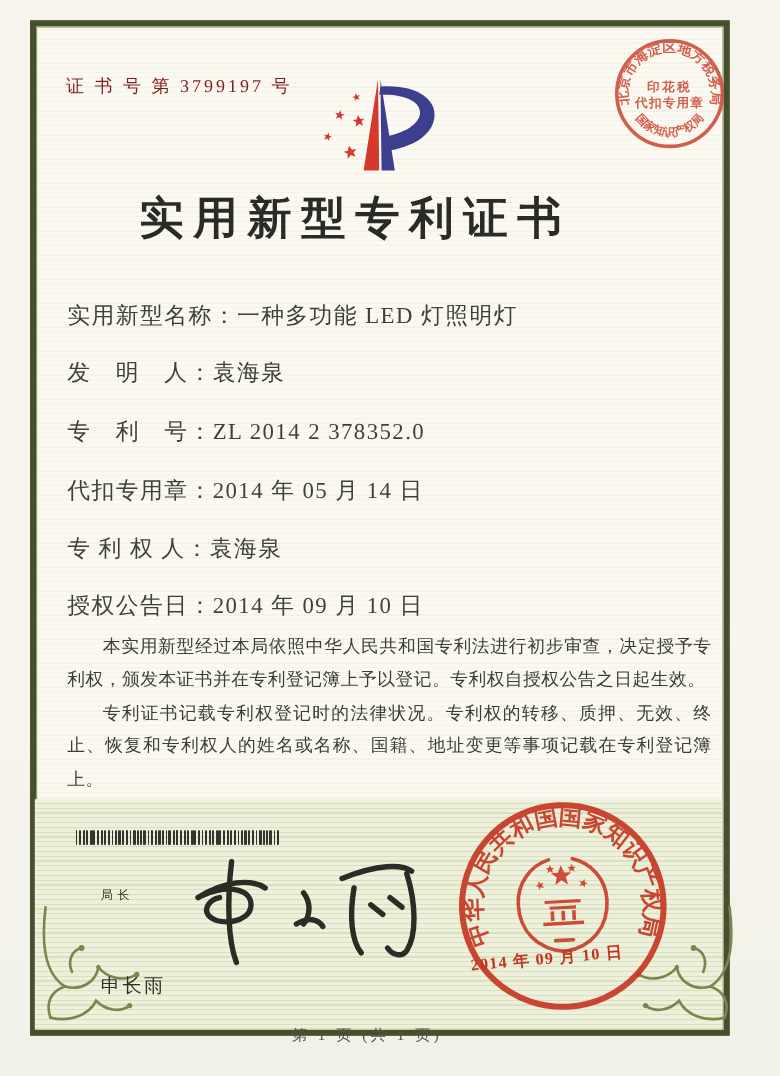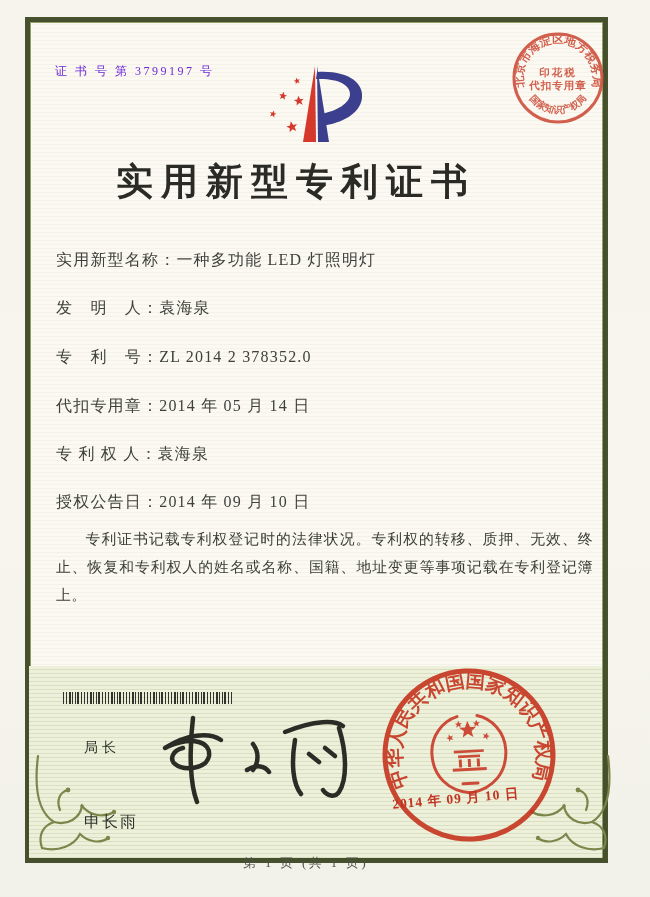--- a/index.html
+++ b/index.html
@@ -19,41 +19,41 @@
   .frame-inner::after{
     content:"";position:absolute;inset:0;pointer-events:none;
     background:repeating-linear-gradient(0deg,rgba(176,180,150,.10) 0 1px,transparent 1px 4px);
   }
   .green-band{
     position:absolute;left:29px;top:666px;width:573px;height:192px;
     background-color:#edf0db;
     background-image:repeating-linear-gradient(0deg,rgba(148,162,94,.22) 0 1px,transparent 1px 4px);
   }
   .cert-number{
-    position:absolute;left:55px;top:63px;font-size:12px;letter-spacing:2.5px;color:#6d28d9;
+    position:absolute;left:55px;top:63px;font-size:15px;letter-spacing:2.5px;color:#7f1d1d;
   }
   .cert-title{
     position:absolute;left:26px;top:157px;width:540px;text-align:center;
     font-size:37px;letter-spacing:8px;font-weight:600;color:#2b2b26;
   }
   .field-row{
-    position:absolute;left:56px;font-size:16px;color:#3d4139;letter-spacing:1.2px;white-space:nowrap;font-family:Liberation Serif, serif;
+    position:absolute;left:56px;font-size:19px;color:#3d4139;letter-spacing:1.2px;white-space:nowrap;font-family:Liberation Serif, serif;
   }
   .body-text{
     position:absolute;left:56px;top:526px;width:537px;
     font-size:14.8px;line-height:1.88;color:#3a3e34;text-align:justify;letter-spacing:.4px;
   }
   .body-text p{margin:0;text-indent:2em;}
   .barcode{
     position:absolute;left:63px;top:692px;width:171px;height:12px;
     background-image:
       repeating-linear-gradient(90deg,#34342e 0px,#34342e 1.5px,transparent 1.5px,transparent 3px),
       repeating-linear-gradient(90deg,#34342e 0px,#34342e 1px,transparent 1px,transparent 7px);
   }
-  .signer-title{position:absolute;left:84px;top:739px;font-size:14px;letter-spacing:4px;color:#2e332a;}
+  .signer-title{position:absolute;left:84px;top:739px;font-size:10px;letter-spacing:4px;color:#2e332a;}
   .signer-name{position:absolute;left:84px;top:812px;font-size:16px;letter-spacing:2px;color:#2e332a;}
   .signature-svg{position:absolute;left:135px;top:706px;}
   .office-seal{position:absolute;left:374px;top:660px;transform:rotate(-3deg);}
   .seal-date{
     position:absolute;left:392px;top:788px;width:176px;font-size:13.5px;font-weight:bold;
     color:#c23420;letter-spacing:1px;transform:rotate(-5deg);white-space:nowrap;
   }
   .tax-stamp{position:absolute;left:506px;top:26px;opacity:.92;}
   .sipo-logo{position:absolute;left:260px;top:46px;}
   .footer{
@@ -155,20 +155,21 @@
   <span>代扣专用章：</span><span>2014 年 05 月 14 日</span>
 </div>
 <div class="field-row" style="top:444px">
   <span>专 利 权 人：</span><span>袁海泉</span>
 </div>
 <div class="field-row" style="top:492px">
   <span>授权公告日：</span><span>2014 年 09 月 10 日</span>
 </div>
 
 <div class="body-text">
+  <p>本实用新型经过本局依照中华人民共和国专利法进行初步审查，决定授予专利权，颁发本证书并在专利登记簿上予以登记。专利权自授权公告之日起生效。</p>
   <p>专利证书记载专利权登记时的法律状况。专利权的转移、质押、无效、终止、恢复和专利权人的姓名或名称、国籍、地址变更等事项记载在专利登记簿上。</p>
 </div>
 
 <div class="barcode"></div>
 
 <div class="signer-title">局长</div>
 <div class="signer-name">申长雨</div>
 
 <svg class="signature-svg" width="215" height="100" viewBox="0 0 215 100">
   <g fill="none" stroke="#2c2c26" stroke-width="4.5" stroke-linecap="round" stroke-linejoin="round">

